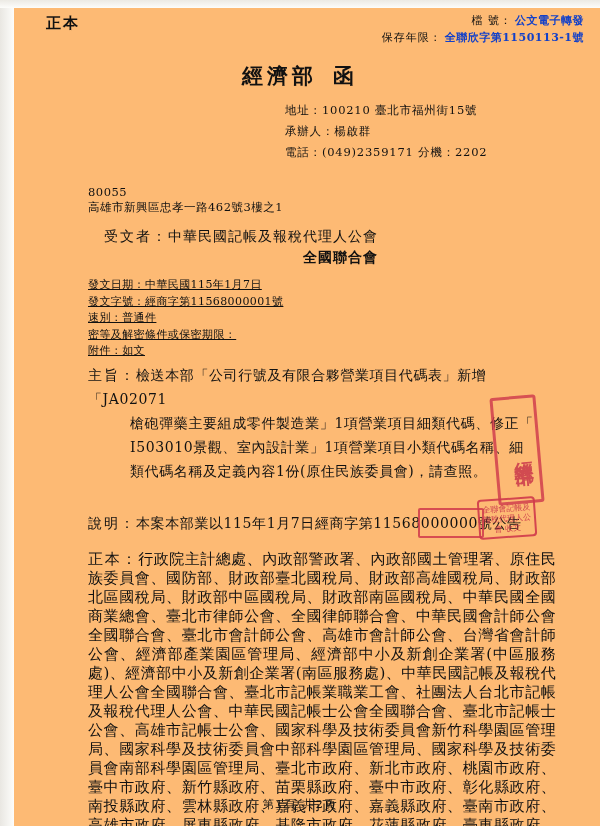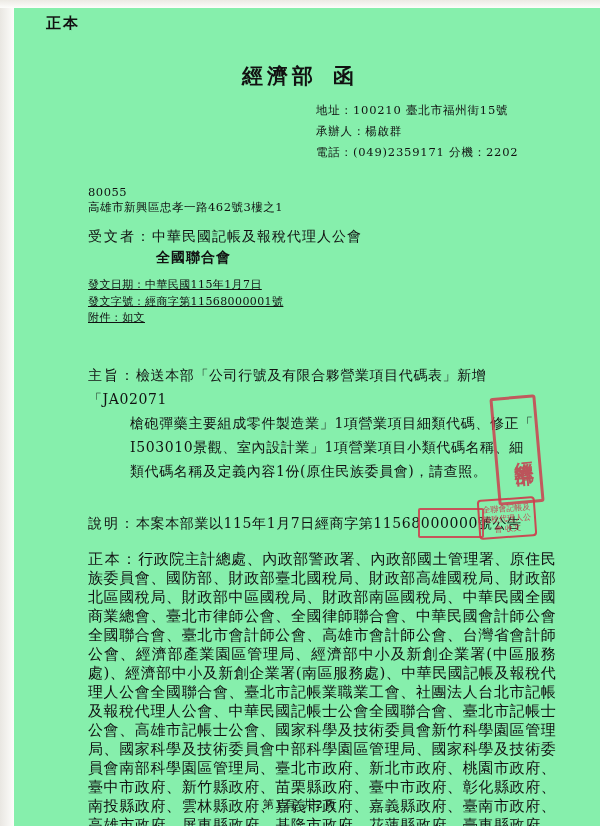--- a/index.html
+++ b/index.html
@@ -13,21 +13,21 @@
     font-family: "DejaVu Serif", "Liberation Serif", serif;
     color: #111;
     position: relative;
     overflow: hidden;
   }
   .page {
     position: absolute;
     left: 0; top: 0;
     width: 600px;
     height: 826px;
-    background: #86efac;
+    background: #fdba74;
   }
   
   .doc-kind {
     position: absolute;
     left: 46px;
     top: 14px;
     font-size: 15px;
     letter-spacing: 2px;
     font-weight: bold;
   }
@@ -65,21 +65,21 @@
     font-size: 21px;
     font-weight: bold;
     letter-spacing: 4px;
   }
   .org-title .fn {
     margin-left: 16px;
   }
   
   .addr-block {
     position: absolute;
-    left: 316px;
+    left: 285px;
     top: 100px;
     font-size: 11.5px;
     line-height: 21px;
   }
   .addr-block div {
     letter-spacing: 0.8px;
   }
   
   .zip {
     position: absolute;
@@ -91,24 +91,25 @@
   .recipient-addr {
     position: absolute;
     left: 88px;
     top: 200px;
     font-size: 11.5px;
     letter-spacing: 0.5px;
   }
   
   .receiver {
     position: absolute;
-    left: 88px;
+    left: 104px;
     top: 228px;
     font-size: 14px;
     letter-spacing: 1px;
+    text-align: right;
   }
   .receiver .lbl { letter-spacing: 2px; }
   .receiver .line2 {
     margin-left: 68px;
     margin-top: 3px;
     font-weight: bold;
   }
   
   .meta {
     position: absolute;
@@ -235,20 +236,30 @@
 </style>
 </head>
 <body>
 
 <div class="page">
   <div class="scan-edge-l"></div>
   <div class="scan-edge-t"></div>
 
   <div class="doc-kind">正本</div>
 
+  <div class="ref-block">
+    <div class="ref-row">
+      <span class="ref-label">檔    號：</span>
+      <span class="ref-value">公文電子轉發</span>
+    </div>
+    <div class="ref-row">
+      <span class="ref-label">保存年限：</span>
+      <span class="ref-value">全聯欣字第1150113-1號</span>
+    </div>
+  </div>
 
   <div class="org-title">
     <span>經濟部</span><span class="fn">函</span>
   </div>
 
   <div class="addr-block">
     <div>地址：100210 臺北市福州街15號</div>
     <div>承辦人：楊啟群</div>
     <div>電話：(049)2359171 分機：2202</div>
   </div>
@@ -259,20 +270,22 @@
   <div class="receiver">
     <div>
       <span class="lbl">受文者：</span><span>中華民國記帳及報稅代理人公會</span>
     </div>
     <div class="line2">全國聯合會</div>
   </div>
 
   <div class="meta">
     <div>發文日期：中華民國115年1月7日</div>
     <div>發文字號：經商字第11568000001號</div>
+    <div>速別：普通件</div>
+    <div>密等及解密條件或保密期限：</div>
     <div>附件：如文</div>
   </div>
 
   <div class="subject">
     <span class="ln"><span class="lbl">主旨：</span><span>檢送本部「公司行號及有限合夥營業項目代碼表」新增「JA02071</span></span>
     <span class="ln ind">槍砲彈藥主要組成零件製造業」1項營業項目細類代碼、修正「</span>
     <span class="ln ind">I503010景觀、室內設計業」1項營業項目小類代碼名稱、細</span>
     <span class="ln ind">類代碼名稱及定義內容1份(原住民族委員會)，請查照。</span>
   </div>
 

